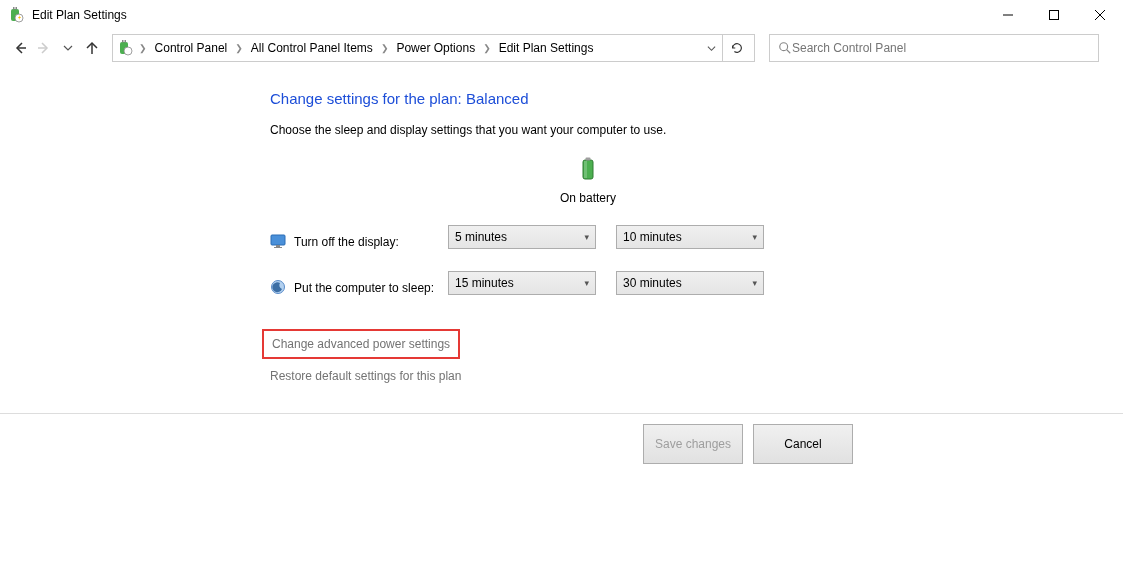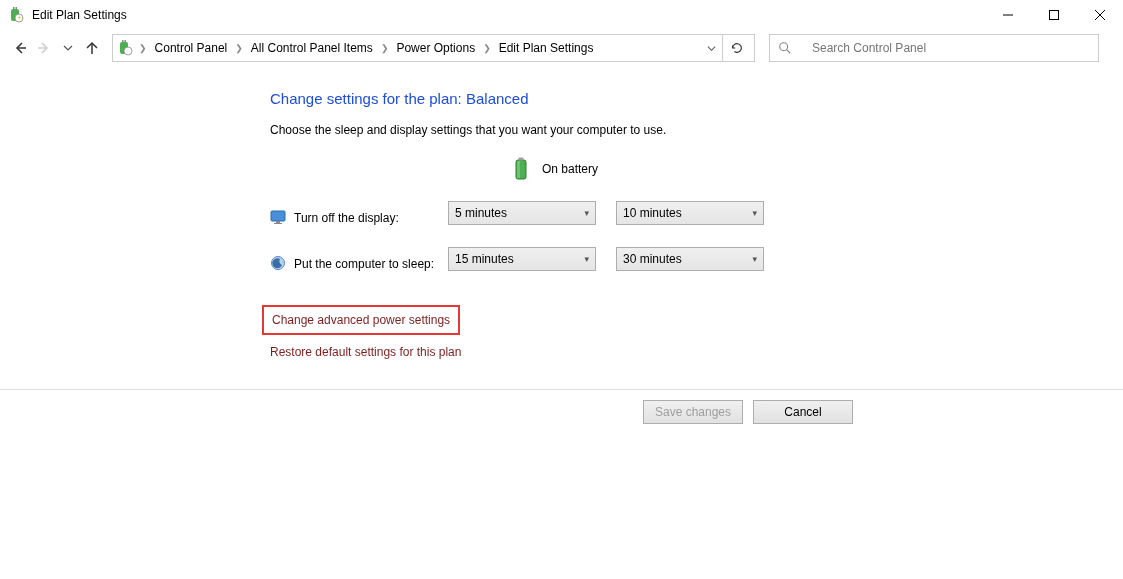--- a/index.html
+++ b/index.html
@@ -73,21 +73,21 @@
     }
     .search-box {
       width: 330px;
       height: 28px;
       border: 1px solid #ccc;
       margin-left: 10px;
       margin-right: 14px;
       display: flex;
       align-items: center;
       padding: 0 8px;
-      gap: 20px;
+      gap: 0;
     }
     .search-box input {
       border: none; outline: none; flex: 1;
       font-family: inherit; font-size: 12px;
       color: #666;
     }
     .content {
       padding: 24px 20px 0 270px;
     }
     .heading {
@@ -101,20 +101,21 @@
       display: flex;
       margin-left: 178px;
       gap: 24px;
       margin-bottom: 20px;
     }
     .col-head {
       display: flex;
       align-items: center;
       gap: 10px;
       width: 156px;
+      flex-direction: column;
     }
     .battery-icon, .plug-icon { width: 22px; height: 24px; }
     .setting-row {
       display: flex;
       align-items: flex-end;
       margin-bottom: 22px;
     }
     .row-icon { width: 16px; height: 16px; margin-right: 8px; }
     .row-label { width: 154px; font-size: 12px; }
     .dropdown {
@@ -126,21 +127,21 @@
       align-items: center;
       padding: 0 6px;
       margin-right: 20px;
       font-size: 12px;
       justify-content: space-between;
     }
     .dropdown .dd-val { flex: 1; }
     .dropdown .dd-arrow { font-size: 9px; color: #555; }
     .link-block { margin-top: 34px; }
     .link {
-      color: #7f1d1d;
+      color: #737373;
       font-size: 12px;
       display: inline-block;
       margin-bottom: 14px;
       cursor: pointer;
     }
     .link.highlighted {
       border: 2px solid #e53935;
       padding: 6px 8px;
       margin-left: -8px;
       margin-bottom: 10px;
@@ -148,21 +149,21 @@
     .button-bar {
       border-top: 1px solid #ddd;
       padding: 10px 270px 0 0;
       display: flex;
       justify-content: flex-end;
       gap: 10px;
       margin-top: 16px;
     }
     .btn {
       width: 100px;
-      height: 24px;
+      height: 40px;
       border: 1px solid #adadad;
       background: linear-gradient(#f0f0f0, #e1e1e1);
       font-size: 12px;
       display: flex;
       align-items: center;
       justify-content: center;
     }
     .btn.disabled { color: #9e9e9e; }
   </style>
 </head>

